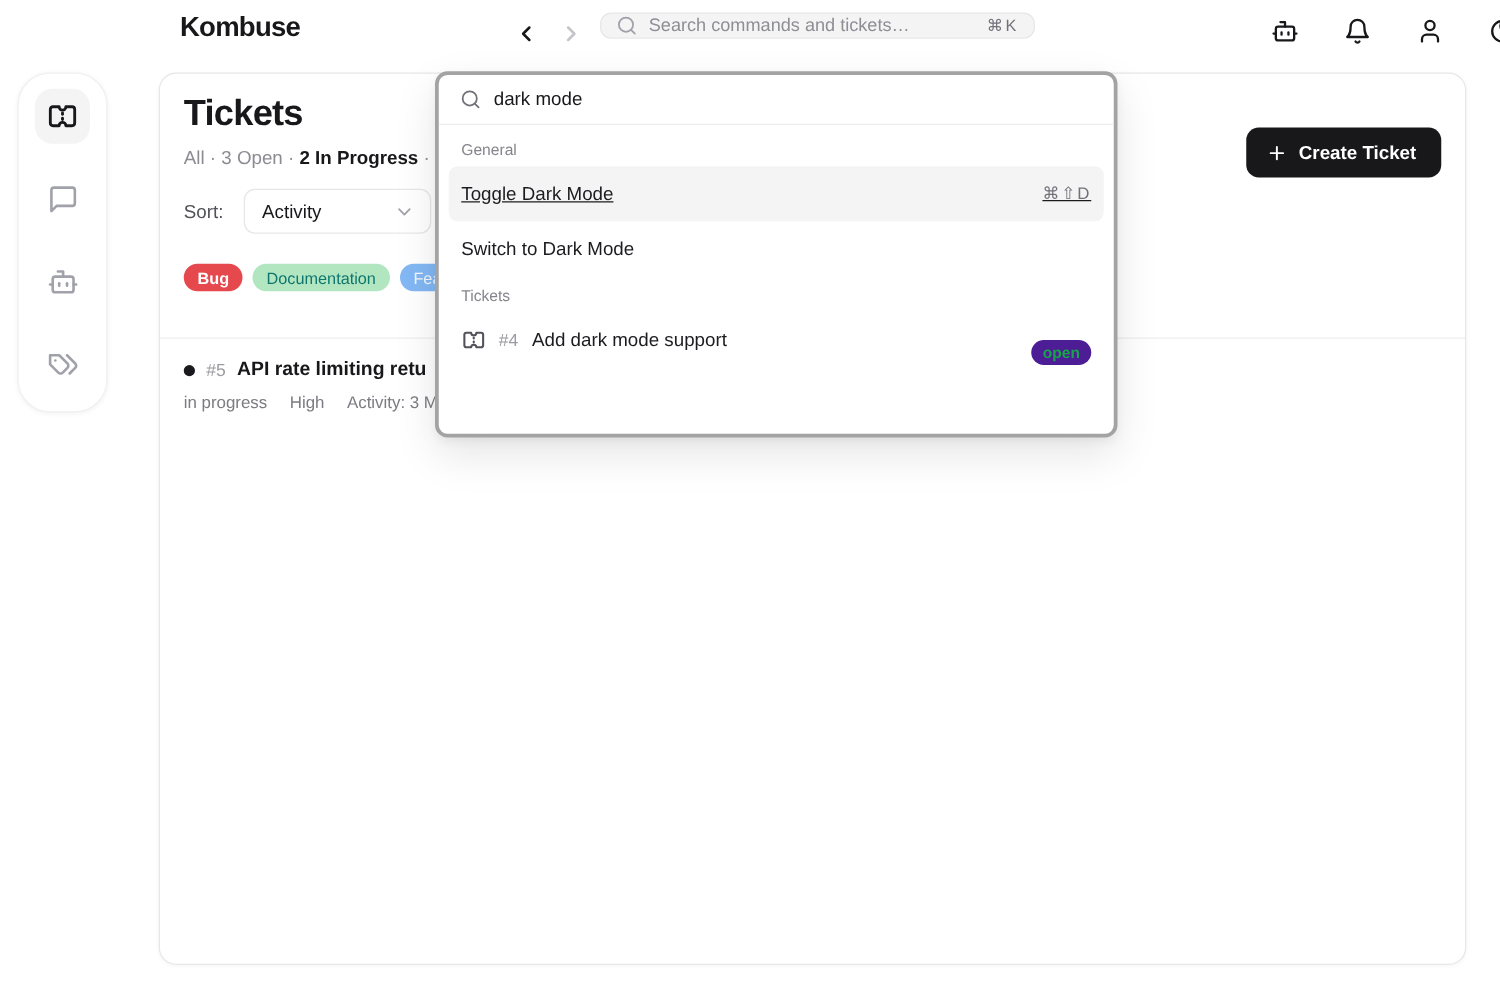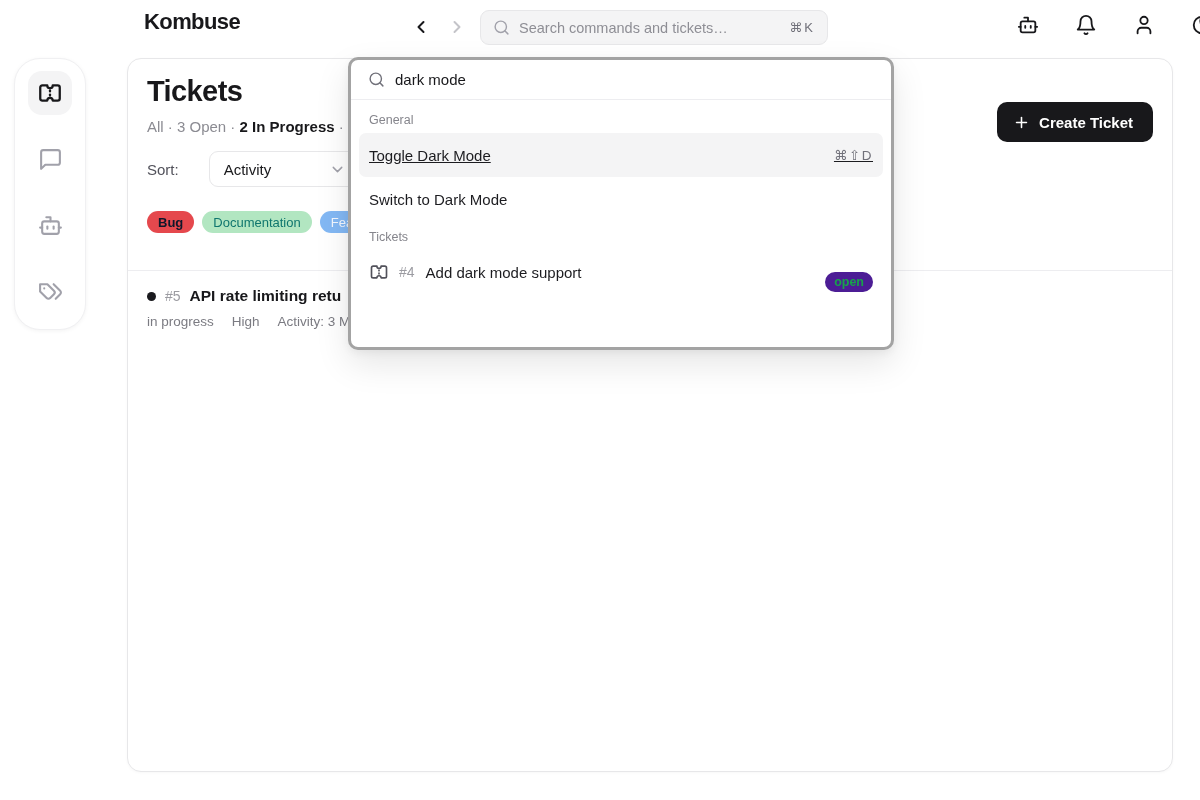--- a/index.html
+++ b/index.html
@@ -5,21 +5,21 @@
   * { margin:0; padding:0; box-sizing:border-box; }
   html,body { width:1200px; height:800px; background:#ffffff; overflow:hidden;
     font-family:"Liberation Sans","DejaVu Sans",sans-serif; color:#18181b; }
   svg { display:block; }
 
   
   .header { position:absolute; left:0; top:0; width:1200px; height:56px; background:#fff;margin-left:40px; }
   .logo { position:absolute; left:104px; top:9px; font-size:22px; font-weight:800; letter-spacing:-0.6px; }
   .nav-arrows { position:absolute; left:370px; top:16px; display:flex; gap:14px; align-items:center; }
   .nav-btn { width:22px; height:22px; display:flex; align-items:center; justify-content:center; cursor:pointer; background:none; border:none; }
-  .search-bar { position:absolute; left:440px; top:10px; width:348px; height:35px;
+  .search-bar { position:absolute; left:440px; top:10px; width:348px; height:21px;
     background:#f4f4f5; border:1px solid #e7e7e9; border-radius:9px;
     display:flex; align-items:center; padding:0 12px; gap:9px; }
   .search-bar input { flex:1; border:none; background:transparent; outline:none;
     font-family:inherit; font-size:14.5px; color:#18181b; }
   .search-bar input::placeholder { color:#8e8e95; }
   .kbd-hint { font-size:13px; color:#71717a; letter-spacing:2px; white-space:nowrap; }
   .header-icons { position:absolute; right:27px; top:14px; display:flex; gap:36px; align-items:center; }
   .hicon { background:none; border:none; cursor:pointer; color:#18181b; }
 
   
@@ -39,28 +39,28 @@
   .page-title { font-size:29px; font-weight:800; letter-spacing:-0.6px; }
   .summary { margin-top:10px; font-size:15px; color:#8b8b92; }
   .summary b { color:#18181b; font-weight:700; }
   .create-btn { position:absolute; right:0; top:27px; height:40px; padding:0 20px 0 16px;
     background:#18181b; color:#fff; border:none; border-radius:10px; cursor:pointer;
     display:flex; align-items:center; gap:9px; font-family:inherit; font-size:15px; font-weight:700; }
   .sort-row { position:absolute; left:19px; top:92px; display:flex; align-items:center; gap:16px; }
   .sort-label { font-size:15px; color:#52525b; }
   .sort-select { width:150px; height:36px; border:1px solid #e7e7e9; border-radius:9px; background:#fff;
     display:flex; align-items:center; justify-content:space-between; padding:0 12px 0 14px;
-    font-size:15px; color:#18181b; cursor:pointer;margin-left:14px; }
+    font-size:15px; color:#18181b; cursor:pointer; }
   .sort-select .chev { color:#a1a1aa; }
   .labels-block { position:absolute; left:19px; top:143px; }
   .labels-title { font-size:15px; color:#3f3f46; }
   .labels-row { margin-top:9px; display:flex; gap:8px; align-items:center; }
   .pill { height:22px; border-radius:999px; padding:0 11px; display:flex; align-items:center;
     font-size:13px; white-space:nowrap; cursor:pointer; }
-  .pill-bug { background:#e5484d; color:#0f172a; font-weight:700; }
+  .pill-bug { background:#e5484d; color:#ffffff; font-weight:700; }
   .pill-doc { background:#b2e6c1; color:#0f766e; }
   .pill-feat { background:#83b8f4; color:#f2f7ff; }
   .card-divider { position:absolute; left:0; right:0; top:211px; height:1px; background:#ededf0; }
   .ticket-row { position:absolute; left:19px; top:228px; right:19px; cursor:pointer; }
   .ticket-line1 { display:flex; align-items:center; gap:9px; }
   .dot { width:9px; height:9px; border-radius:50%; background:#1a1a1e; }
   .ticket-num { font-size:14px; color:#9b9ba1; }
   .ticket-title { font-size:15.5px; font-weight:700; color:#18181b; white-space:nowrap; }
   .ticket-meta { margin-top:9px; margin-left:0; display:flex; gap:18px; font-size:13.5px; color:#7b7b82; white-space:nowrap; }
 

